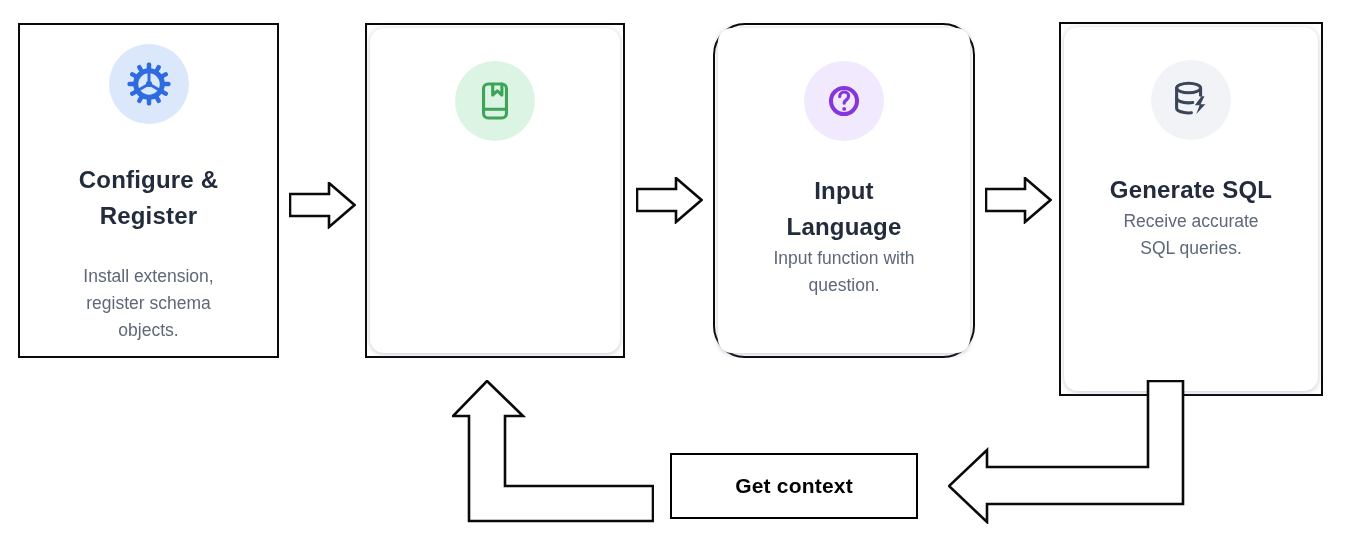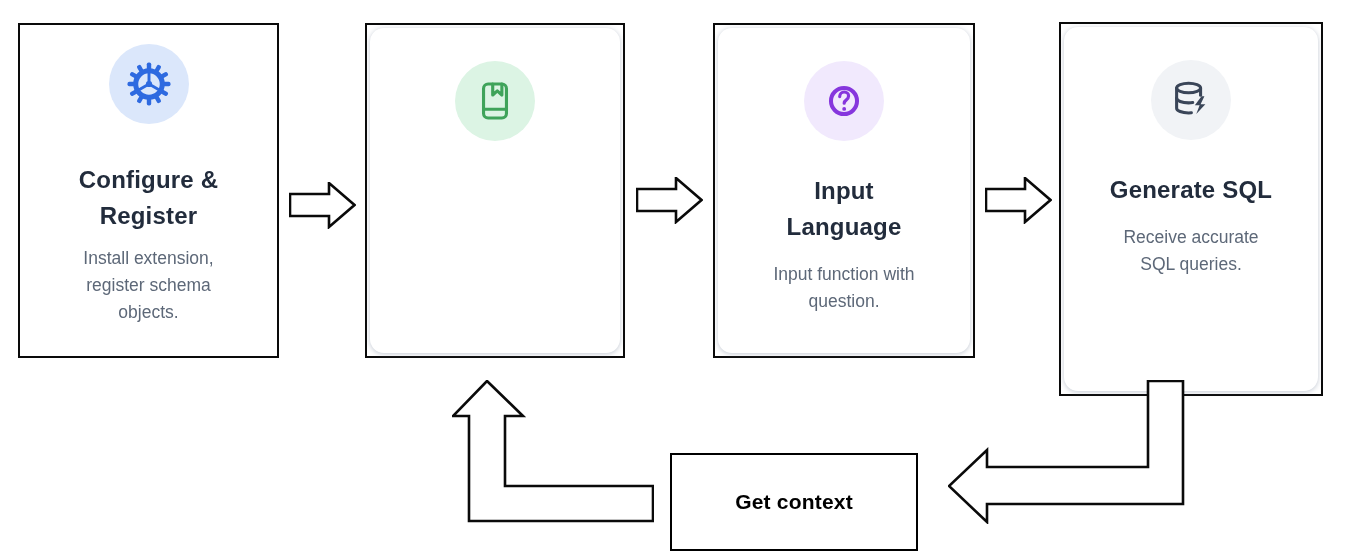--- a/index.html
+++ b/index.html
@@ -7,21 +7,21 @@
     position:relative;width:1348px;height:552px;background:#ffffff;overflow:hidden;
     font-family:"Liberation Sans","DejaVu Sans",sans-serif;
   }
   
   .card{
     position:absolute;box-sizing:border-box;background:#ffffff;
     border:2px solid #0a0a0a;padding:3px;
   }
   .card1{left:18px;top:23px;width:261px;height:335px;}
   .card2{left:365px;top:23px;width:260px;height:335px;}
-  .card3{left:713px;top:23px;width:262px;height:335px;}
+  .card3{left:713px;top:23px;width:262px;height:335px;border-radius:32px;}
   .card4{left:1059px;top:22px;width:264px;height:374px;}
   .card-inner{
     box-sizing:border-box;width:100%;height:100%;background:#ffffff;
     border-radius:14px;box-shadow:0 1px 5px rgba(120,134,156,.45);
     display:flex;flex-direction:column;align-items:center;
     padding-top:33px;text-align:center;
   }
   .card1 .card-inner{box-shadow:none;padding-top:16px;}
   .icon-circle{
     width:80px;height:80px;border-radius:50%;
@@ -30,30 +30,30 @@
   .ic-blue{background:#dbe7fb;}
   .ic-green{background:#dcf4e4;}
   .ic-purple{background:#f1e9fd;}
   .ic-gray{background:#f1f3f6;}
   .card-title{
     margin-top:32px;font-size:24px;font-weight:700;color:#222c3c;
     line-height:1.5;white-space:pre-line;letter-spacing:.2px;
   }
   .card1 .card-title{margin-top:38px;}
   .card-desc{
-    margin-top:16px;font-size:17.5px;font-weight:400;color:#5d6878;
+    font-size:17.5px;font-weight:400;color:#5d6878;
     line-height:1.55;white-space:pre-line;
   }
-  .card1 .card-desc{margin-top:11px;}
+  .card1 .card-desc{margin-top:29px;}
   
   .abs{position:absolute;}
   .flow-arrow path,.flow-arrow polygon{fill:#ffffff;stroke:#0a0a0a;stroke-width:2.6;}
   
   .loop-box{
-    position:absolute;left:670px;top:453px;width:248px;height:98px;
+    position:absolute;left:670px;top:453px;width:248px;height:66px;
     box-sizing:border-box;border:2.5px solid #000000;background:#ffffff;
     display:flex;align-items:center;justify-content:center;
   }
   .loop-box span{font-size:21px;font-weight:700;color:#000000;letter-spacing:.2px;}
 </style>
 </head>
 <body>
 
 <div class="canvas">
 

